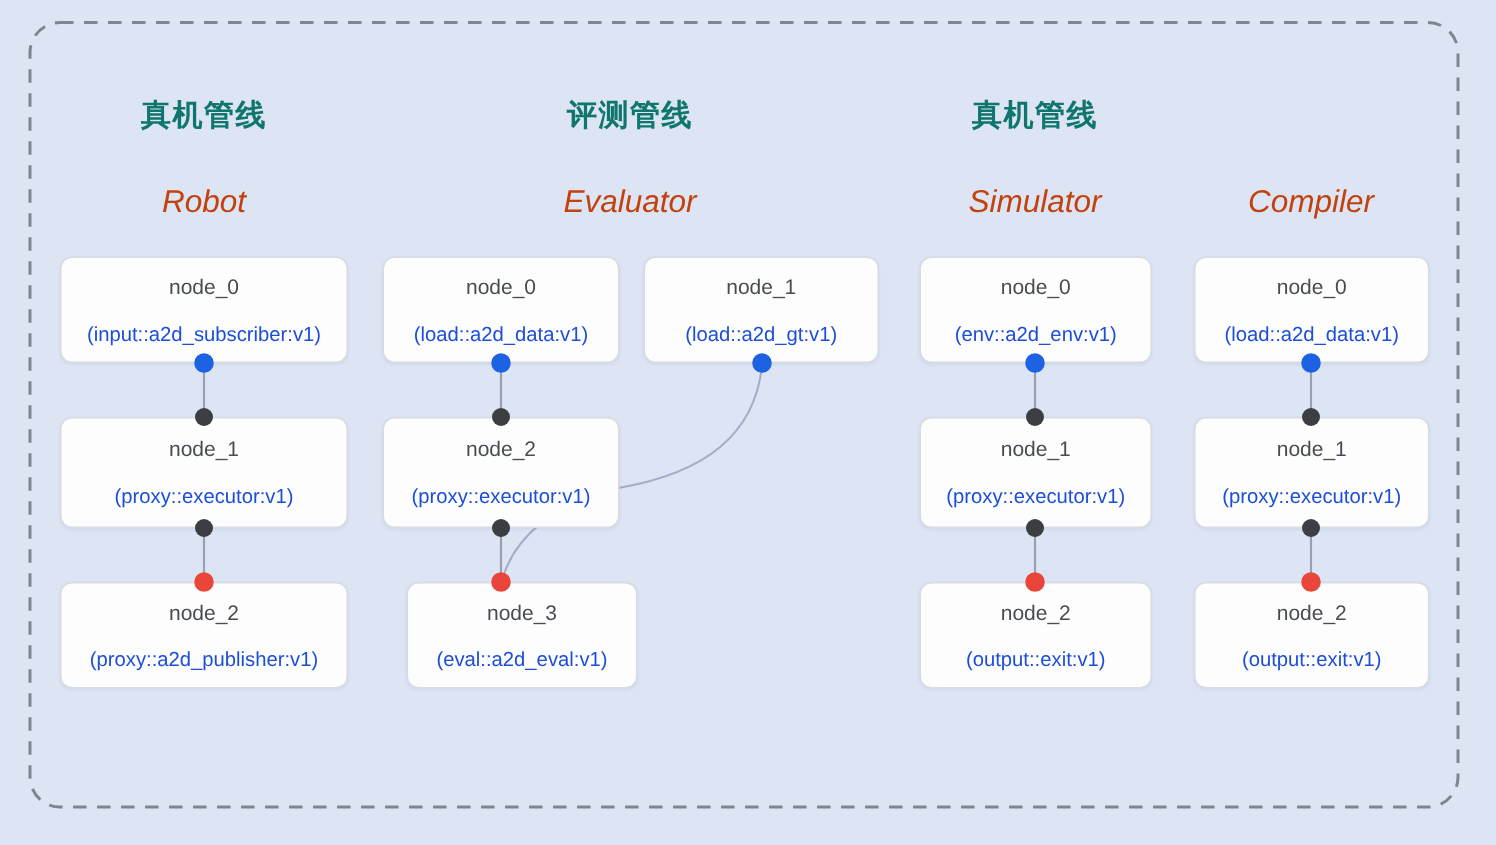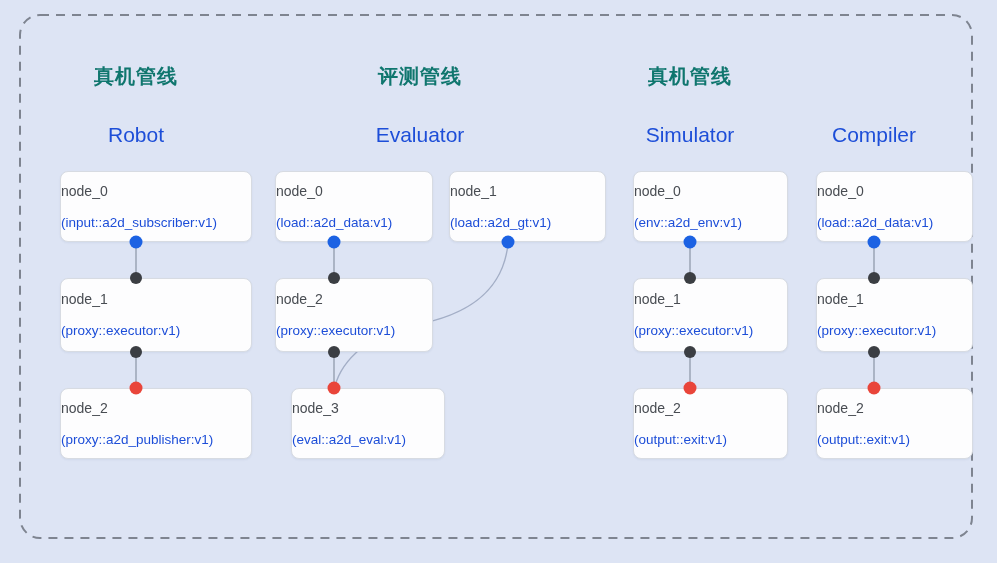--- a/index.html
+++ b/index.html
@@ -22,34 +22,34 @@
   .col-title-zh{
     position:absolute;top:63px;width:240px;height:26px;
     text-align:center;
     font-size:20px;font-weight:600;color:#0f766e;
     letter-spacing:1px;
     z-index:2;
   }
   .col-title-en{
     position:absolute;top:123px;width:240px;height:28px;
     text-align:center;
-    font-size:21px;font-weight:400;color:#1d4ed8;
+    font-size:21px;font-weight:400;color:#c2410c;
     z-index:2;
+    font-style:italic;
   }
   .node-box{
     position:absolute;
     background:#fdfdfe;
     border:1px solid #d7dbe2;
     border-radius:8px;
     box-shadow:0 1px 2px rgba(70,90,140,0.08);
-    display:flex;flex-direction:column;justify-content:center;
+    display:flex;flex-direction:column;align-items:center;justify-content:center;
     gap:16px;
     box-sizing:border-box;
     z-index:2;
-    margin-left:20px;
   }
   .node-name{
     font-size:14px;color:#484c52;line-height:16px;white-space:nowrap;
   }
   .node-type{
     font-size:13.5px;color:#1d4ed8;line-height:16px;white-space:nowrap;
   }
 </style>
 </head>
 <body>

